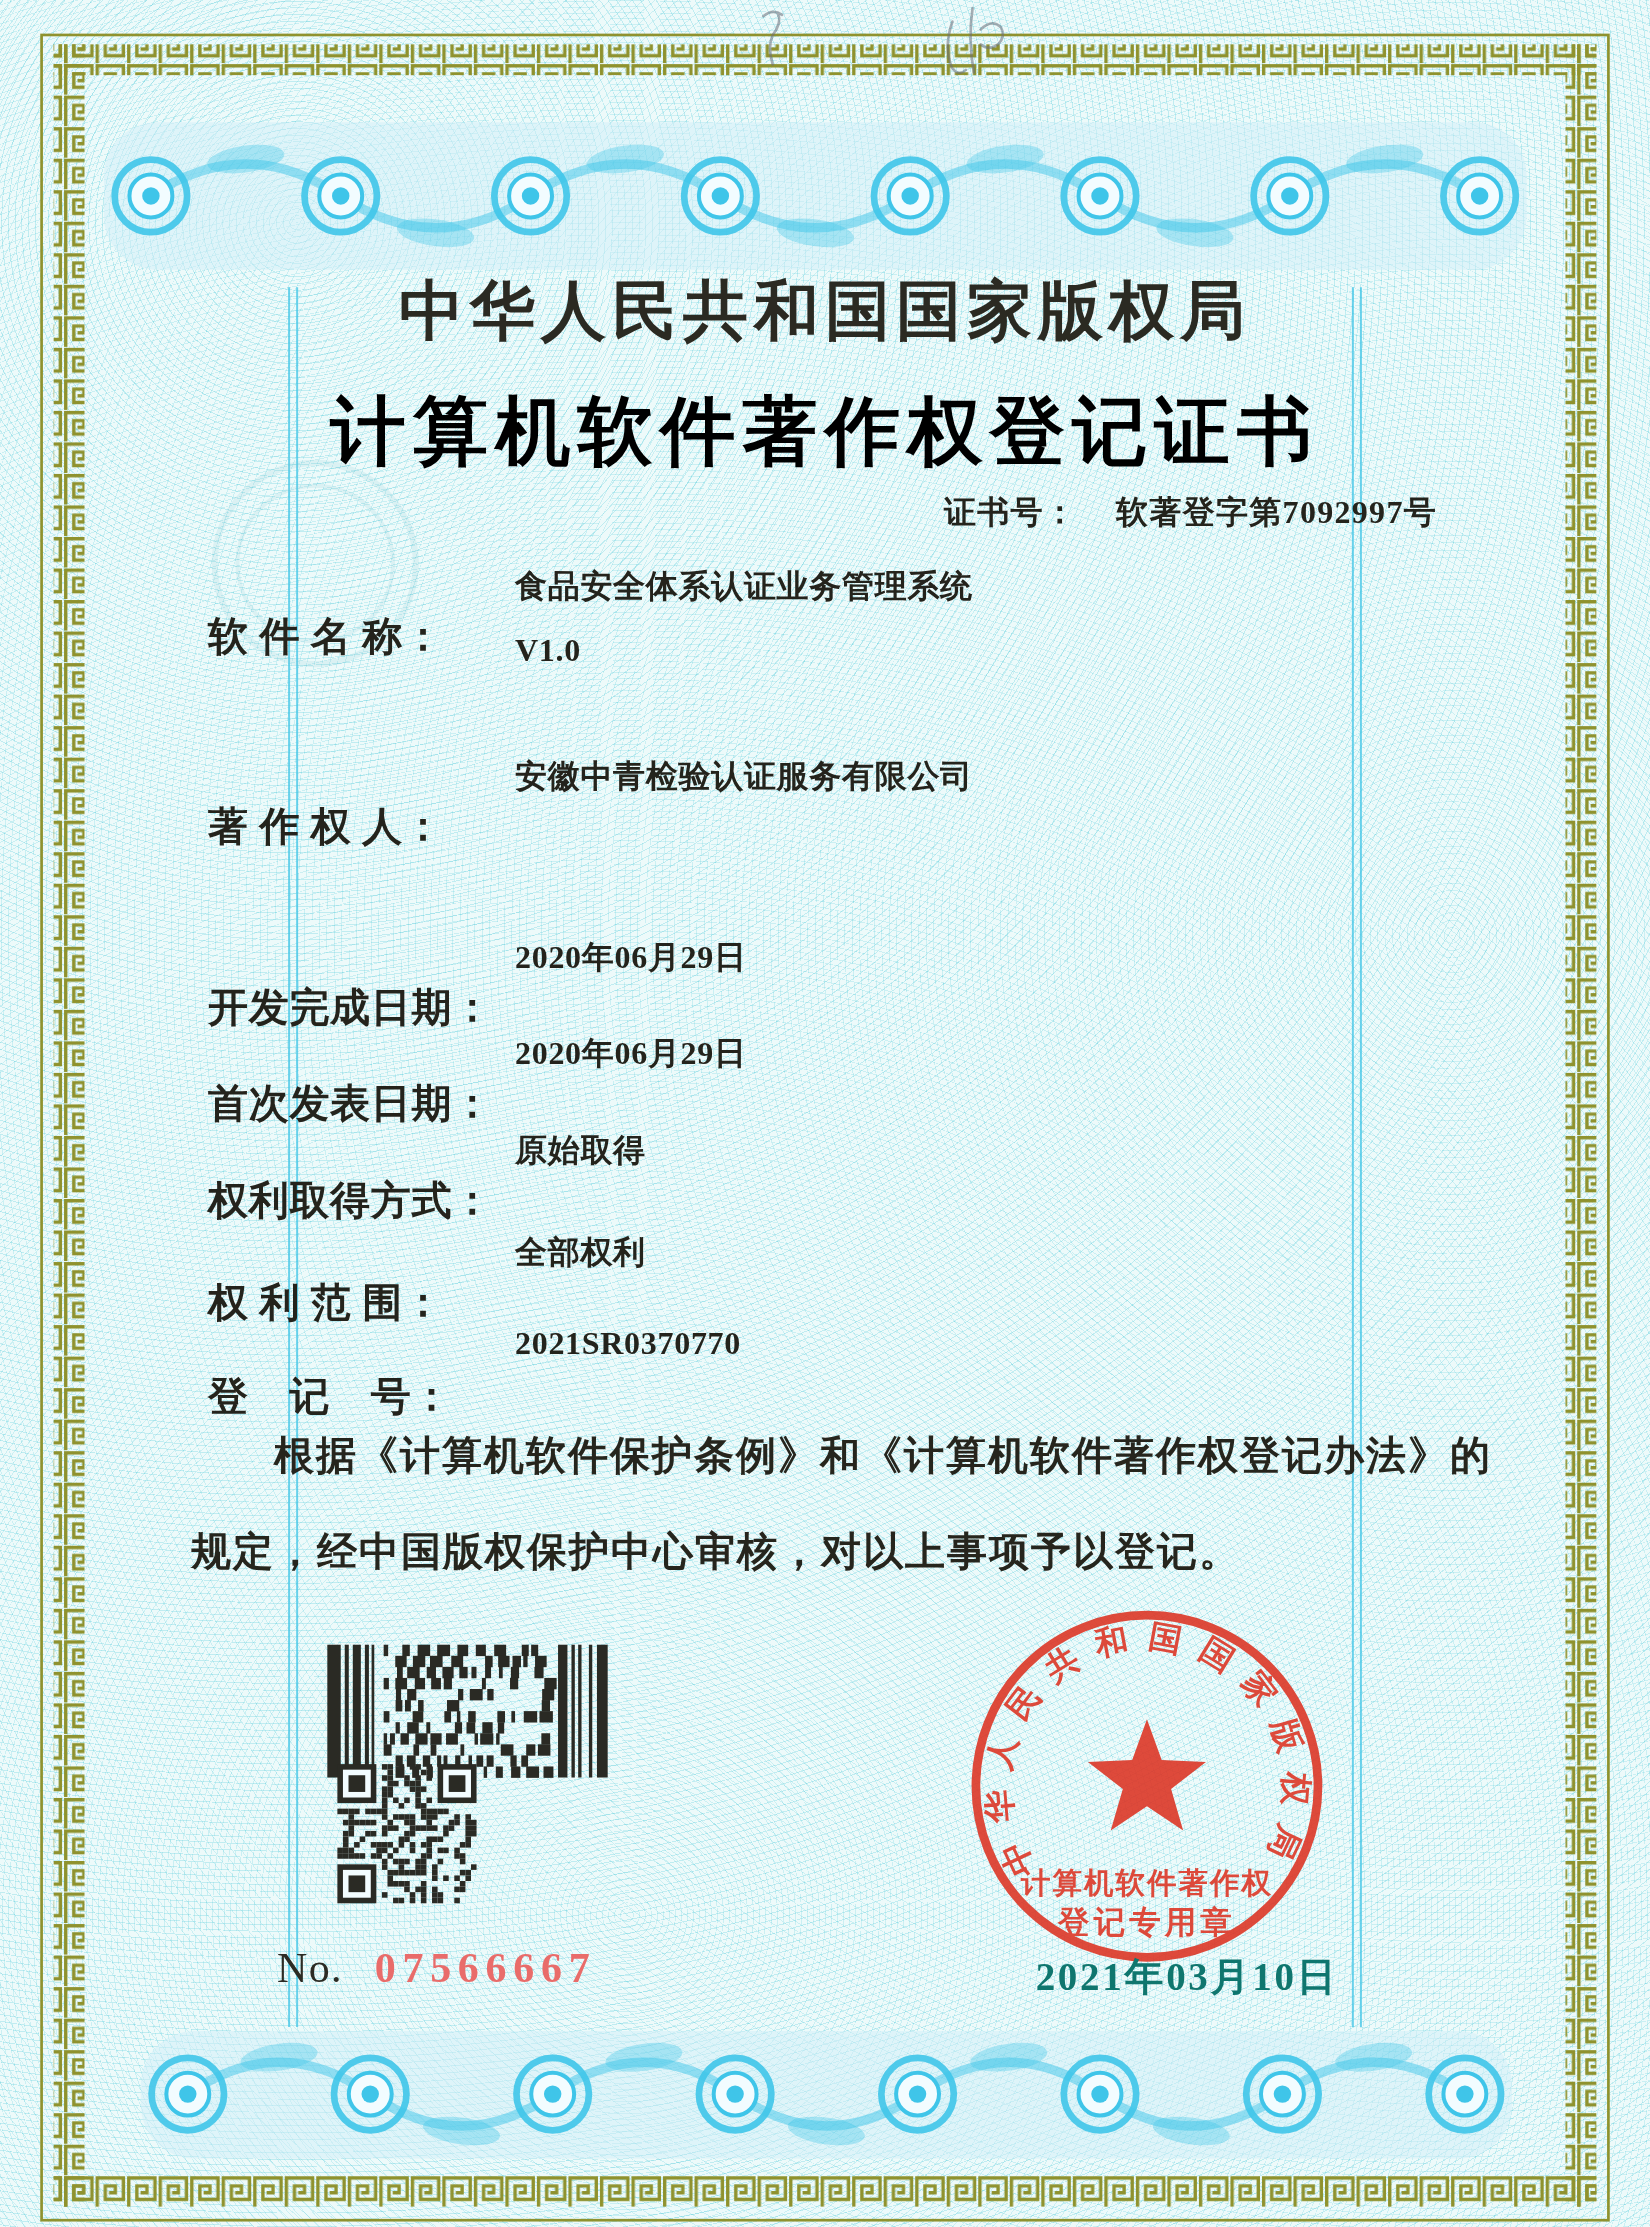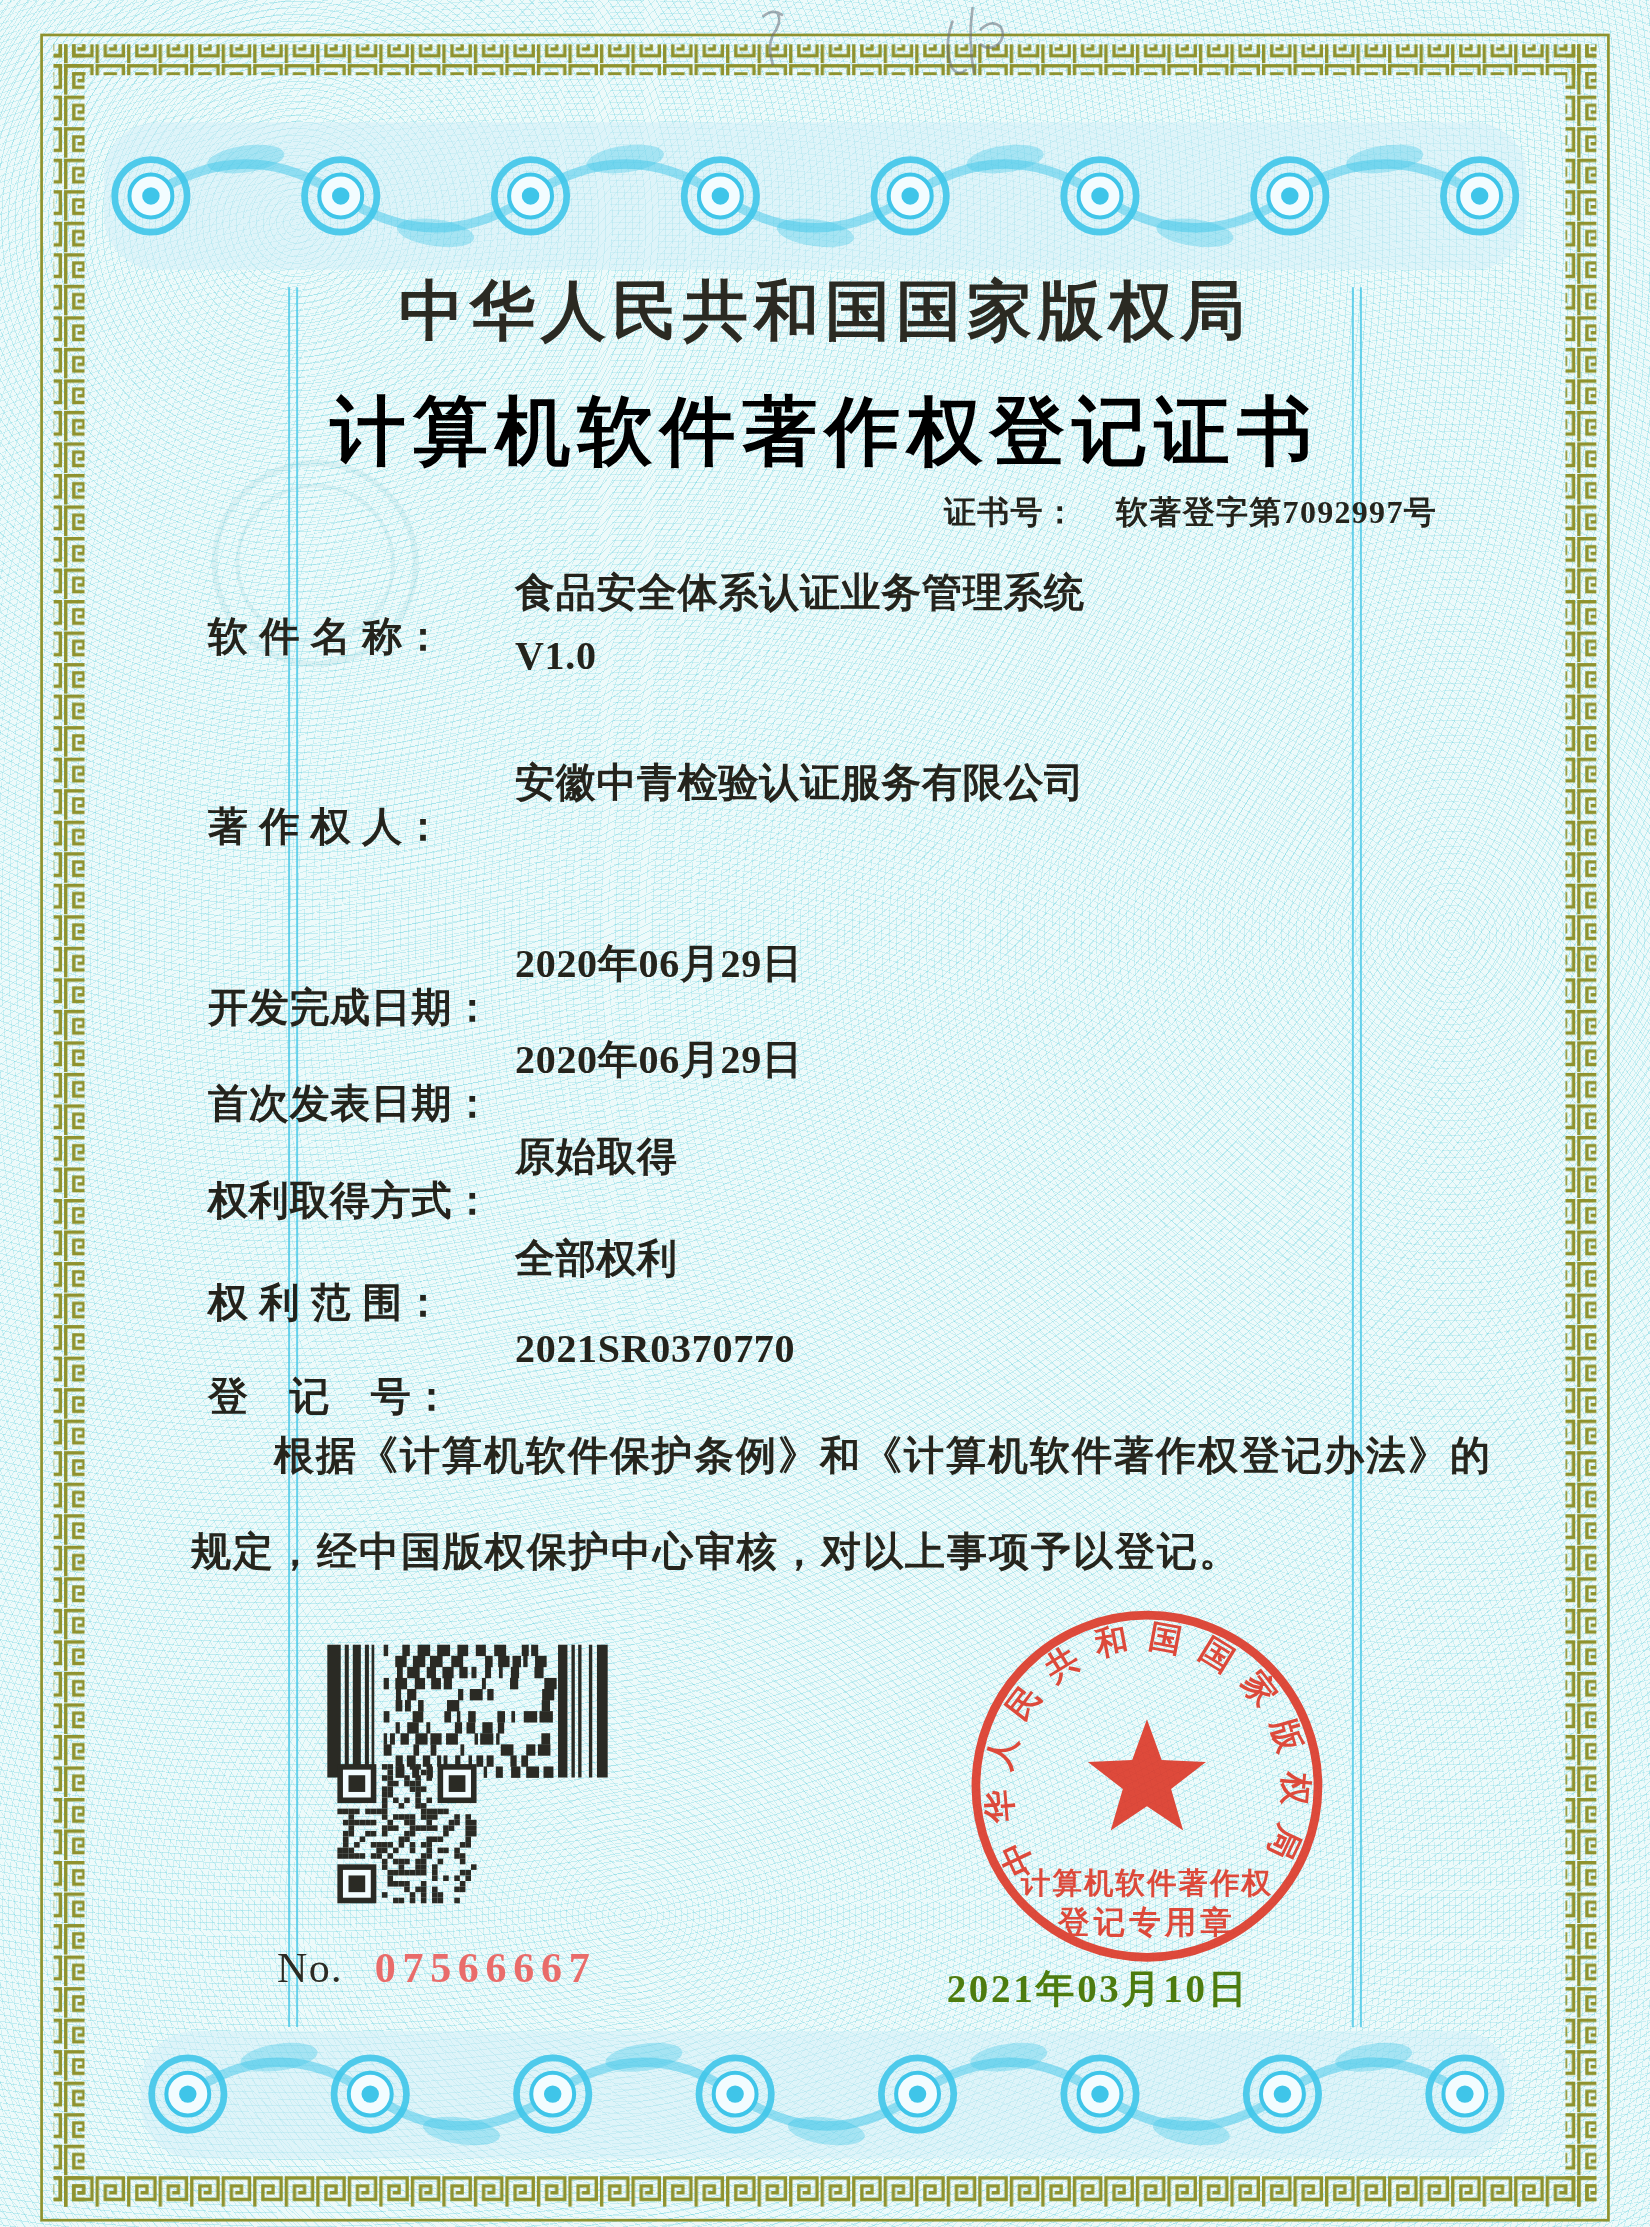--- a/index.html
+++ b/index.html
@@ -27,30 +27,30 @@
   }
   .subtitle{
     left:0;top:382px;width:1650px;text-align:center;
     font-size:75px;font-weight:700;letter-spacing:7.4px;color:#000000;
   }
   .certno{
     top:491px;right:213px;font-size:32px;font-weight:700;letter-spacing:1.3px;
   }
   .certno .gap{display:inline-block;width:39px;}
   .row-label{left:208px;font-size:40px;font-weight:700;letter-spacing:0.7px;margin-top:44px;}
-  .row-value{left:515px;font-size:40px;font-weight:700;letter-spacing:0.7px;}
+  .row-value{left:515px;font-size:32px;font-weight:700;letter-spacing:0.7px;}
   .statement{
     font-size:40px;font-weight:700;letter-spacing:2px;color:#26251d;
   }
   .serial{top:1944px;left:277px;font-size:42px;}
   .serial .no{color:#2c2b24;letter-spacing:1.3px;}
   .serial .num{color:#e96c6a;font-weight:700;letter-spacing:6.7px;margin-left:32px;}
   .issue-date{
-    top:1950px;left:890px;width:416px;text-align:center;
-    font-size:39px;font-weight:700;letter-spacing:2.7px;color:#4d7c0f;margin-top:12px;
+    top:1950px;left:979px;width:416px;text-align:center;
+    font-size:39px;font-weight:700;letter-spacing:2.7px;color:#0f766e;
   }
   .seal-ring-text{font-size:49px;font-weight:700;letter-spacing:26px;fill:#dd3727;}
   .seal-inner1{font-size:44px;font-weight:700;fill:#dd3727;letter-spacing:3px;}
   .seal-inner2{font-size:47px;font-weight:700;fill:#dd3727;letter-spacing:6px;}
 </style>
 </head>
 <body>
 
 <div class="page">
   <div class="bg"></div>

